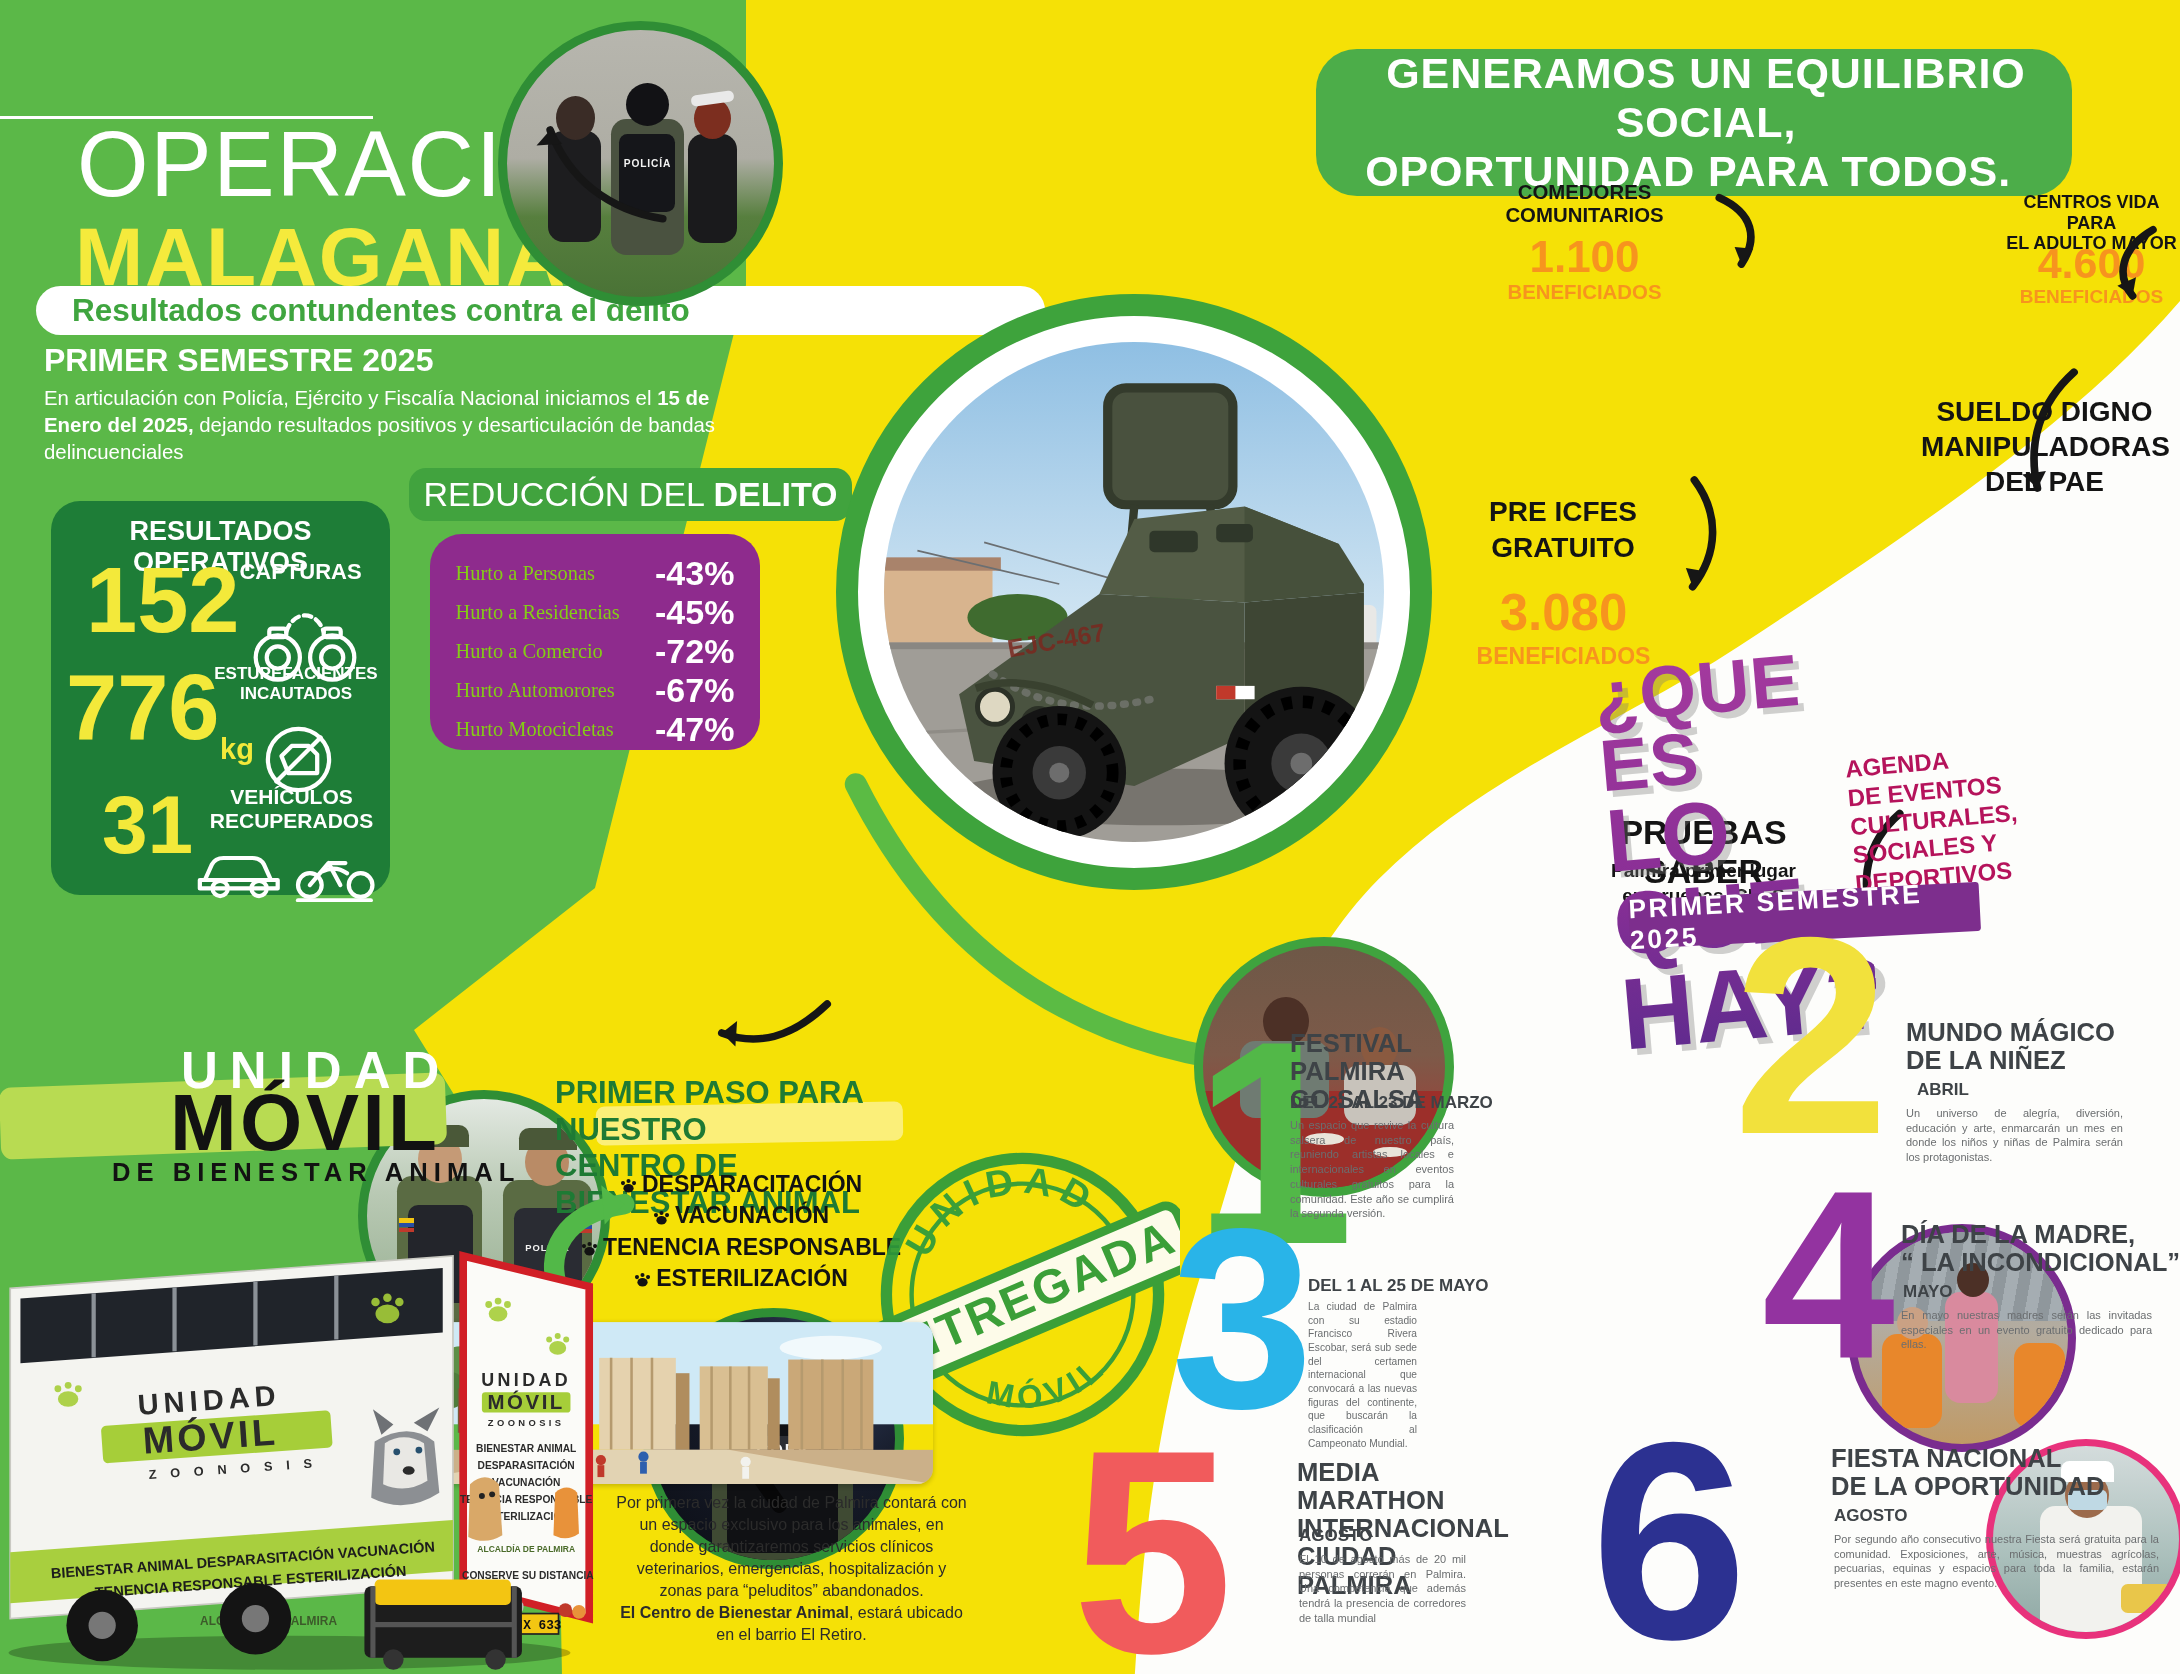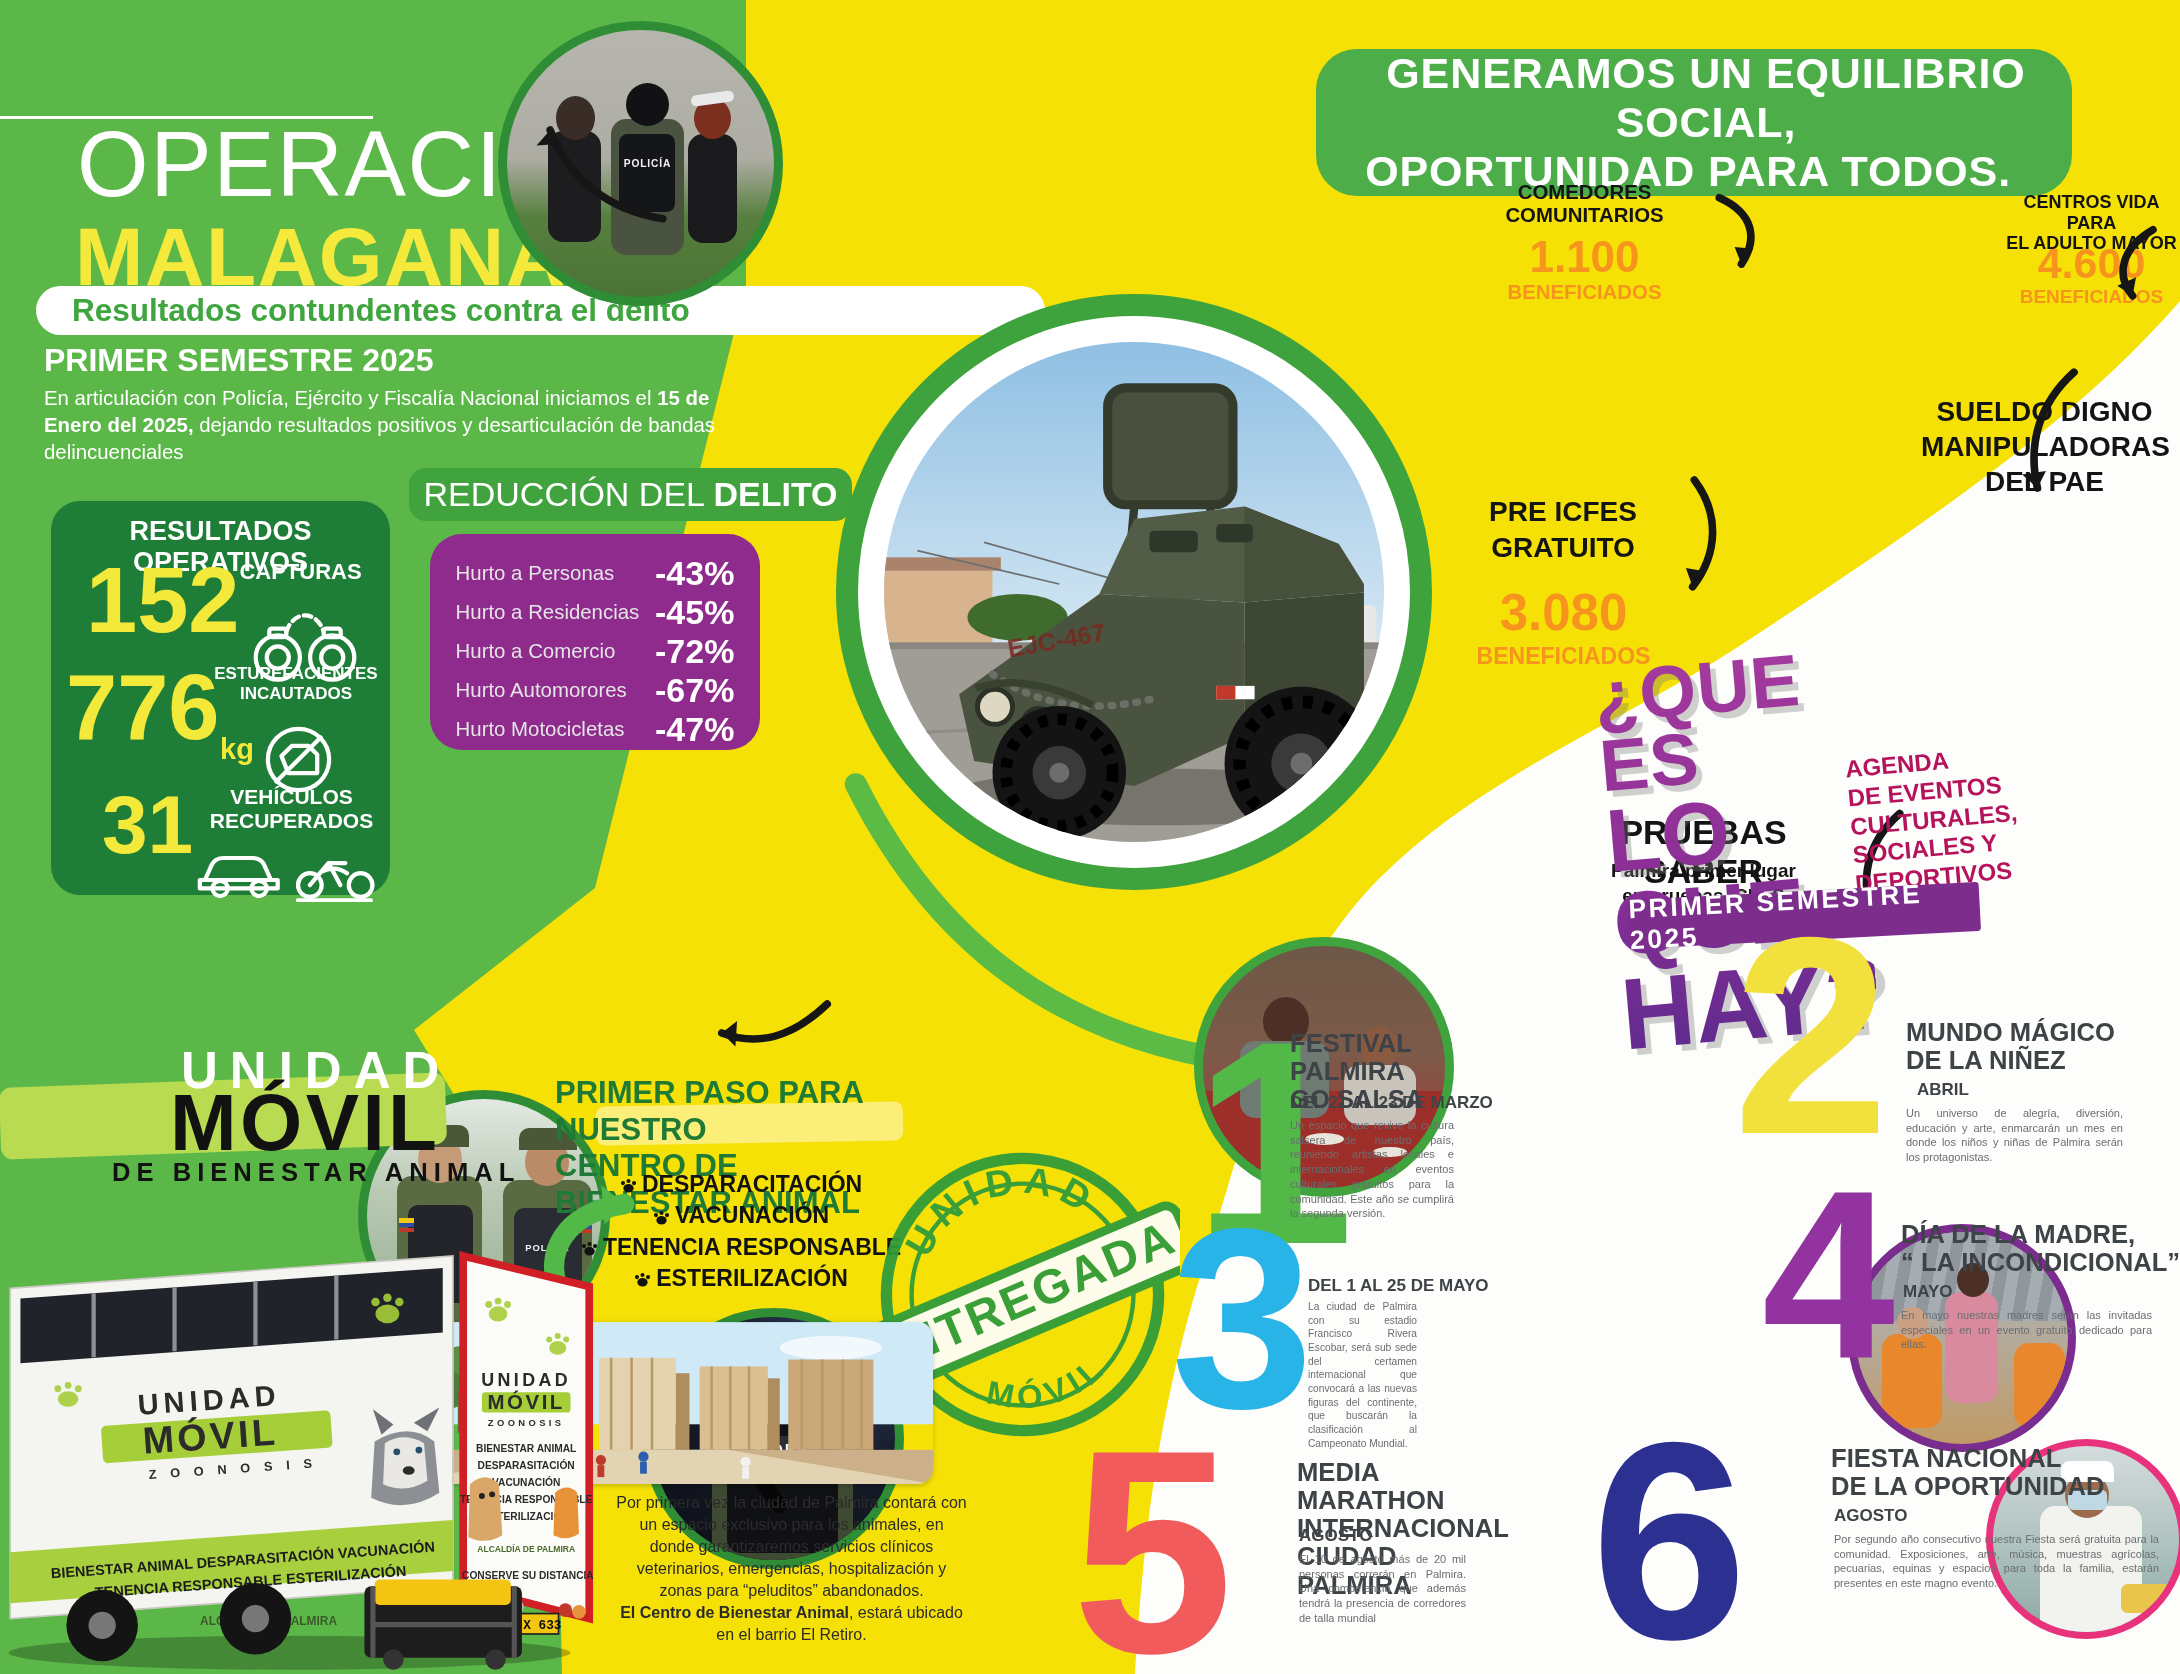--- a/index.html
+++ b/index.html
@@ -37,21 +37,21 @@
   .lab2{left:213px;top:664px;width:166px;font-size:17px;line-height:1.15;}
   .lab3{left:204px;top:785px;width:175px;font-size:21px;line-height:1.12;}
   .ic{stroke:#fff;fill:none;stroke-width:5;stroke-linecap:round;stroke-linejoin:round;}
 
   .red-pill{left:409px;top:468px;width:443px;height:53px;background:#41A33E;border-radius:17px;
             display:flex;align-items:center;justify-content:center;color:#fff;font-size:34px;}
   .red-pill b{font-weight:900;margin-left:8.5px;}
   .purple-box{left:430px;top:534px;width:330px;height:216px;background:#8E2B8D;border-radius:32px;
               padding:20.4px 25.6px;box-sizing:border-box;display:flex;flex-direction:column;justify-content:space-between;}
   .prow{display:flex;align-items:center;justify-content:space-between;}
-  .prow .pl{color:#e5e5e5;font-size:20.4px;font-weight:500;}
+  .prow .pl{color:#84cc16;font-size:20.4px;font-weight:500;font-family:Liberation Serif, serif;}
   .prow .pv{color:#fff;font-size:34px;font-weight:900;}
 
   
   .ring-green{border:9.4px solid #2F8E35;}
   .big-circle{left:836px;top:294px;width:596px;height:596px;border-radius:50%;background:#fff;
               border:22px solid #3EA33C;box-sizing:border-box;}
   .big-photo{position:absolute;left:25.6px;top:25.6px;right:25.6px;bottom:25.6px;border-radius:50%;overflow:hidden;}
 
   .ph{position:relative;}
   .ph-arrest{background:linear-gradient(180deg,#b7b6ae 0%,#aeada4 48%,#577f3e 70%,#4a7336 100%);}

